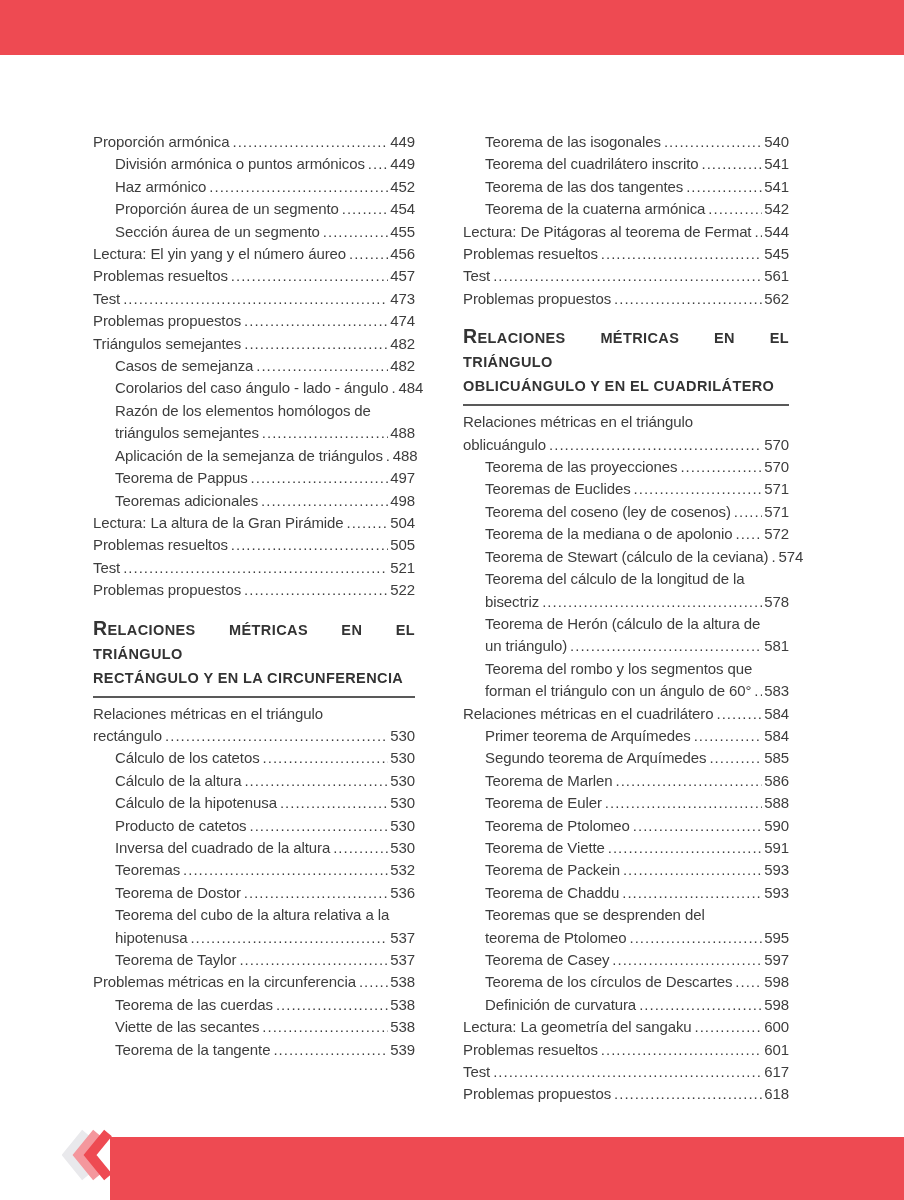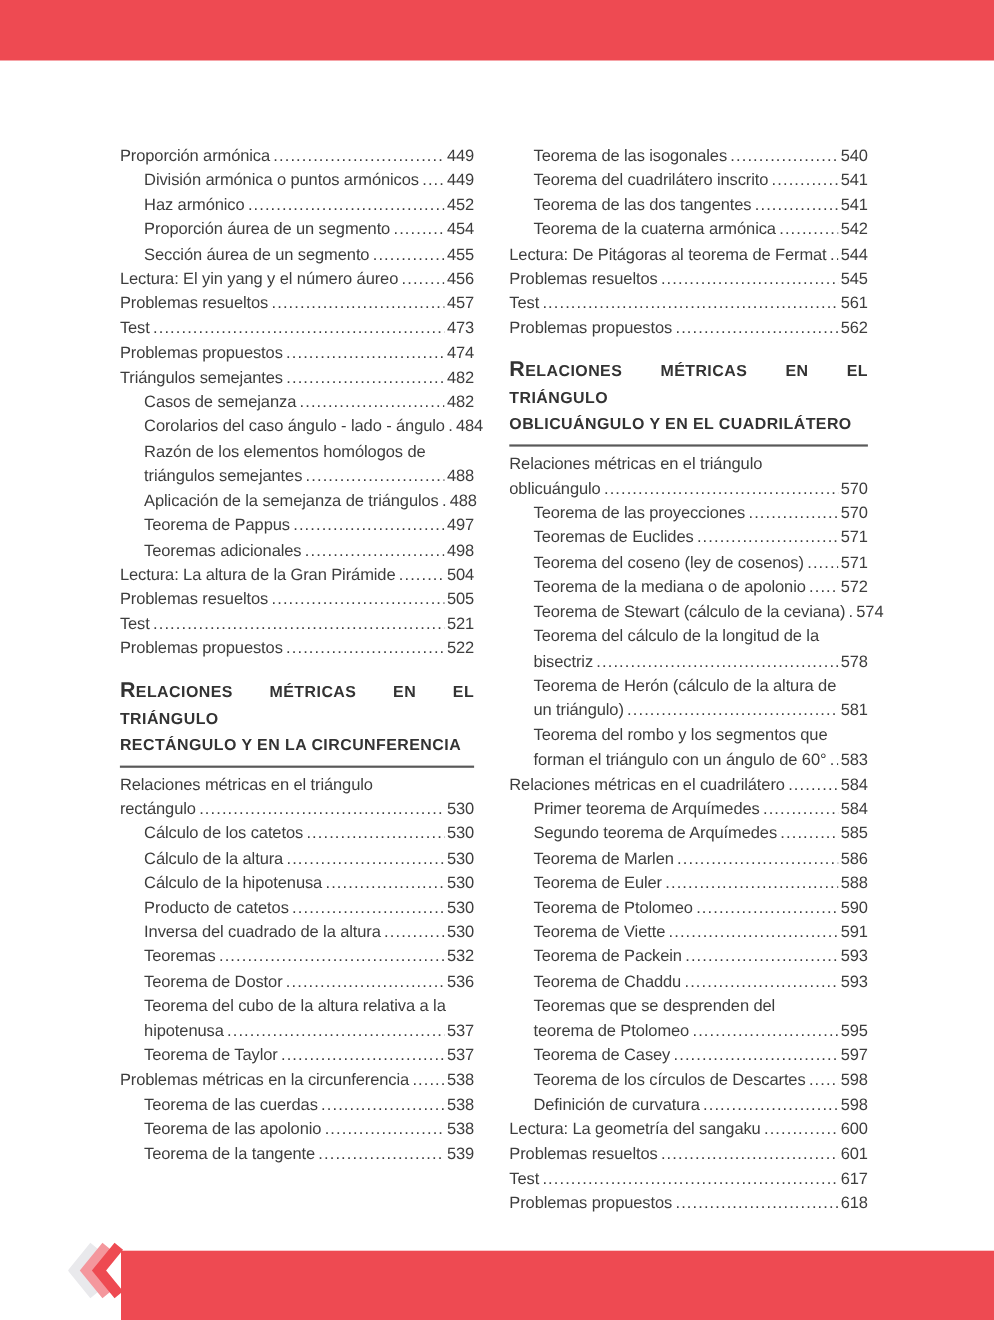--- a/index.html
+++ b/index.html
@@ -4,21 +4,21 @@
 <style>
   html,body{margin:0;padding:0;}
   body{
     width:904px;height:1200px;position:relative;overflow:hidden;
     background:#ffffff;font-family:"Liberation Sans",sans-serif;
   }
   .topbar{position:absolute;left:0;top:0;width:904px;height:55px;background:#ee4a52;}
   .bottombar{position:absolute;left:110px;top:1137px;width:794px;height:63px;background:#ee4a52;}
   .chevrons{position:absolute;left:62px;top:1127px;width:52px;height:56px;}
   .col{position:absolute;top:131px;font-size:15px;color:#3d3d3d;}
-  #col-left{left:109px;width:322px;}
+  #col-left{left:93px;width:322px;}
   #col-right{left:463px;width:326px;}
   .row{display:flex;align-items:baseline;line-height:22.4px;white-space:nowrap;letter-spacing:-0.1px;}
   .row.ind{padding-left:22px;}
   .title{flex:0 0 auto;}
   .leader{flex:1 1 0;min-width:5px;overflow:hidden;white-space:nowrap;margin:0 2px 0 3px;letter-spacing:1px;color:#3d3d3d;}
   .leader::after{content:"...................................................................................................";}
   .num{flex:0 0 auto;}
   .it{}
   .sec{margin:14px 0 5px;border-bottom:2px solid #595959;padding-bottom:6px;}
   .hl{font-weight:bold;font-size:14.5px;line-height:24px;color:#333333;letter-spacing:0.4px;}
@@ -198,21 +198,21 @@
       <span class="title">Problemas métricas en la circunferencia</span>
       <span class="leader"></span>
       <span class="num">538</span>
     </div>
     <div class="row ind">
       <span class="title">Teorema de las cuerdas</span>
       <span class="leader"></span>
       <span class="num">538</span>
     </div>
     <div class="row ind">
-      <span class="title">Teorema de las apolonio</span>
+      <span class="title">Viette de las secantes</span>
       <span class="leader"></span>
       <span class="num">538</span>
     </div>
     <div class="row ind">
       <span class="title">Teorema de la tangente</span>
       <span class="leader"></span>
       <span class="num">539</span>
     </div>
   </div>
 <div class="col" id="col-right">

